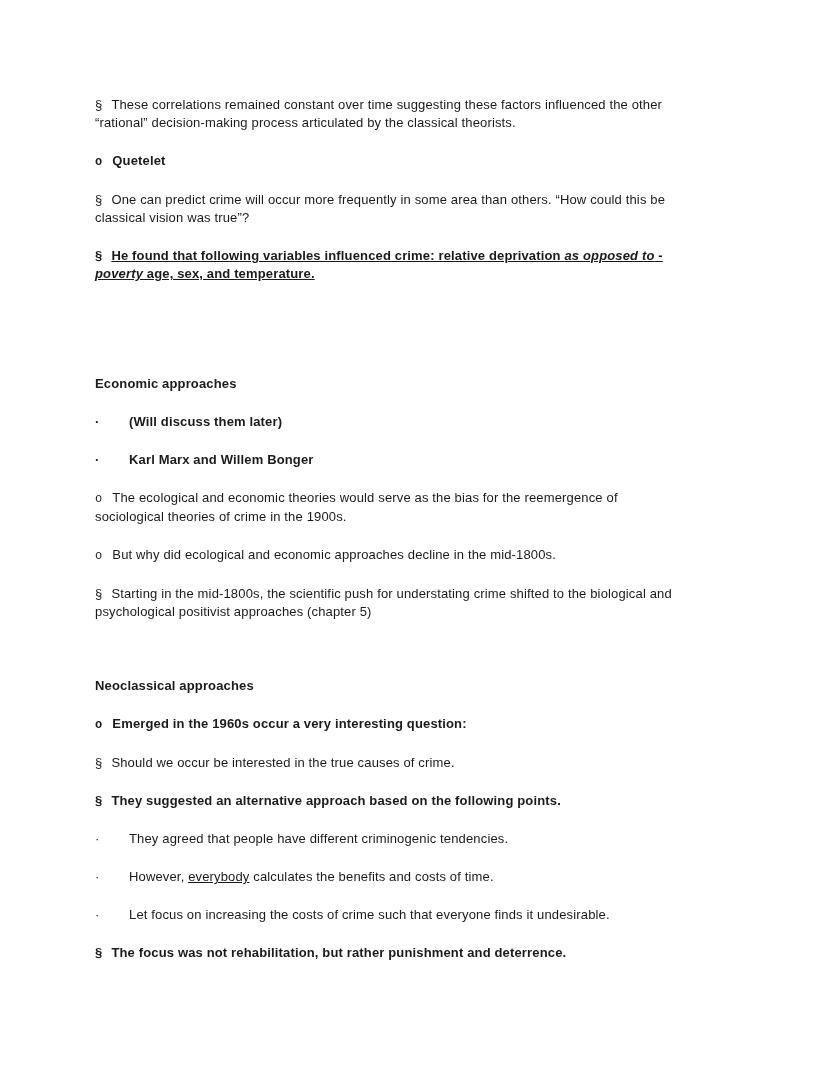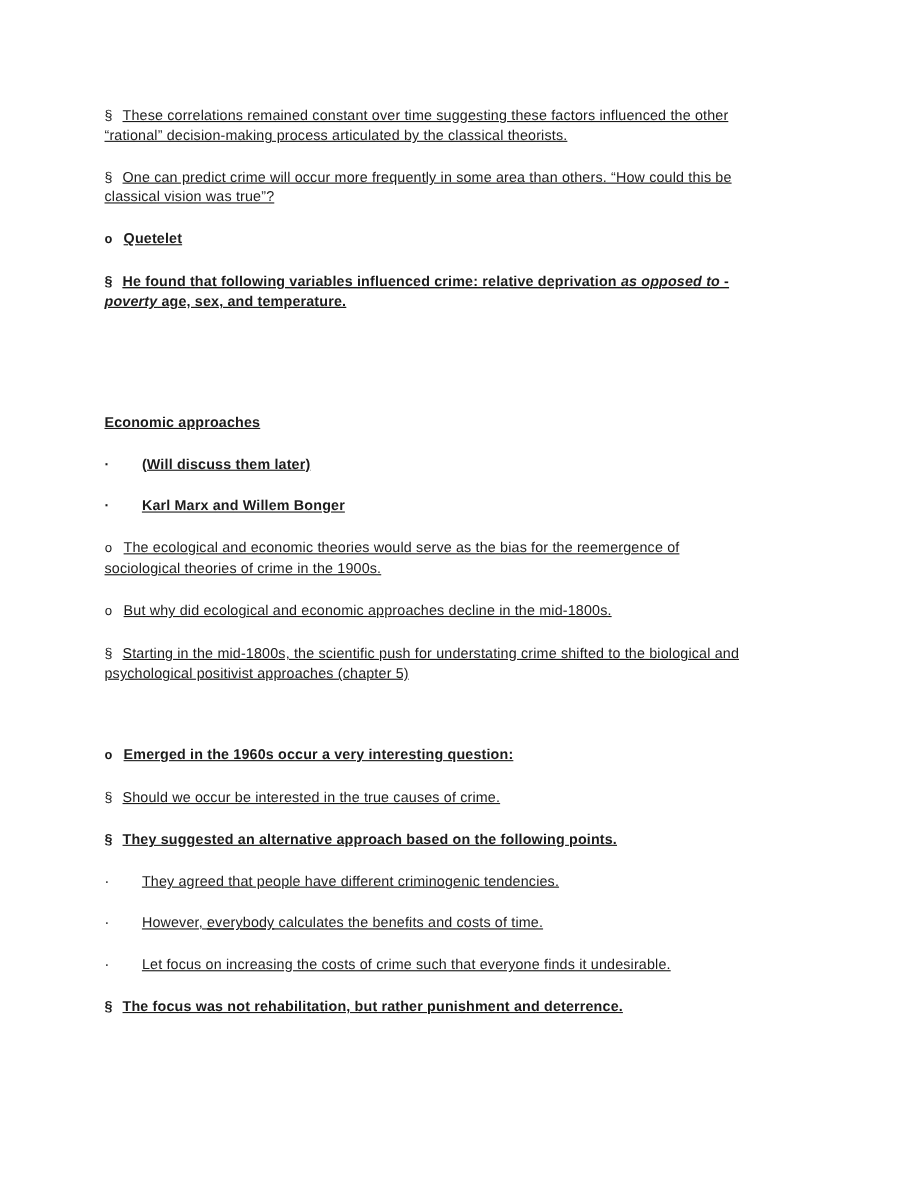--- a/index.html
+++ b/index.html
@@ -11,21 +11,20 @@
     width: 828px;
     min-height: 1071px;
     box-sizing: border-box;
     background: #ffffff;
     color: #1b1b1b;
     font-family: "Liberation Sans", sans-serif;
     font-size: 13px;
     line-height: 18px;
     padding: 96px 60px 60px 95px;
     letter-spacing: 0.15px;
-    text-decoration: underline;
   }
   .para {
     margin: 0 0 20px 0;
   }
   .b { font-weight: 700; }
   .u { text-decoration: underline; margin-top: 11px; }
   .i { font-style: italic; }
   
   .mk-s {
     display: inline-block;
@@ -46,42 +45,43 @@
   .spacer-lg { height: 72px; }
   .spacer-sm { height: 36px; }
 </style>
 </head>
 <body>
 
 <div class="page">
 
   <p class="para"><span class="mk-s">§</span><span>These correlations remained constant over time suggesting these factors influenced the other</span><br><span>“rational” decision-making process articulated by the classical theorists.</span></p>
 
+  <p class="para b"><span class="mk-o">o</span><span>Quetelet</span></p>
+
   <p class="para"><span class="mk-s">§</span><span>One can predict crime will occur more frequently in some area than others. “How could this be</span><br><span>classical vision was true”?</span></p>
-
-  <p class="para b"><span class="mk-o">o</span><span>Quetelet</span></p>
 
   <p class="para b"><span class="mk-s">§</span><span class="u">He found that following variables influenced crime: relative deprivation </span><span class="u i">as opposed to</span><span class="u"> -</span><br><span class="u i">poverty</span><span class="u"> age, sex, and temperature.</span></p>
 
   <div class="spacer-lg"></div>
 
   <p class="para b"><span>Economic approaches</span></p>
 
   <p class="para b"><span class="mk-b">·</span><span>(Will discuss them later)</span></p>
 
   <p class="para b"><span class="mk-b">·</span><span>Karl Marx and Willem Bonger</span></p>
 
   <p class="para"><span class="mk-o">o</span><span>The ecological and economic theories would serve as the bias for the reemergence of</span><br><span>sociological theories of crime in the 1900s.</span></p>
 
   <p class="para"><span class="mk-o">o</span><span>But why did ecological and economic approaches decline in the mid-1800s.</span></p>
 
   <p class="para"><span class="mk-s">§</span><span>Starting in the mid-1800s, the scientific push for understating crime shifted to the biological and</span><br><span>psychological positivist approaches (chapter 5)</span></p>
 
   <div class="spacer-sm"></div>
 
+  <p class="para b"><span>Neoclassical approaches</span></p>
 
   <p class="para b"><span class="mk-o">o</span><span>Emerged in the 1960s occur a very interesting question:</span></p>
 
   <p class="para"><span class="mk-s">§</span><span>Should we occur be interested in the true causes of crime.</span></p>
 
   <p class="para b"><span class="mk-s">§</span><span>They suggested an alternative approach based on the following points.</span></p>
 
   <p class="para"><span class="mk-b">·</span><span>They agreed that people have different criminogenic tendencies.</span></p>
 
   <p class="para"><span class="mk-b">·</span><span>However, </span><span class="u">everybody</span><span> calculates the benefits and costs of time.</span></p>

